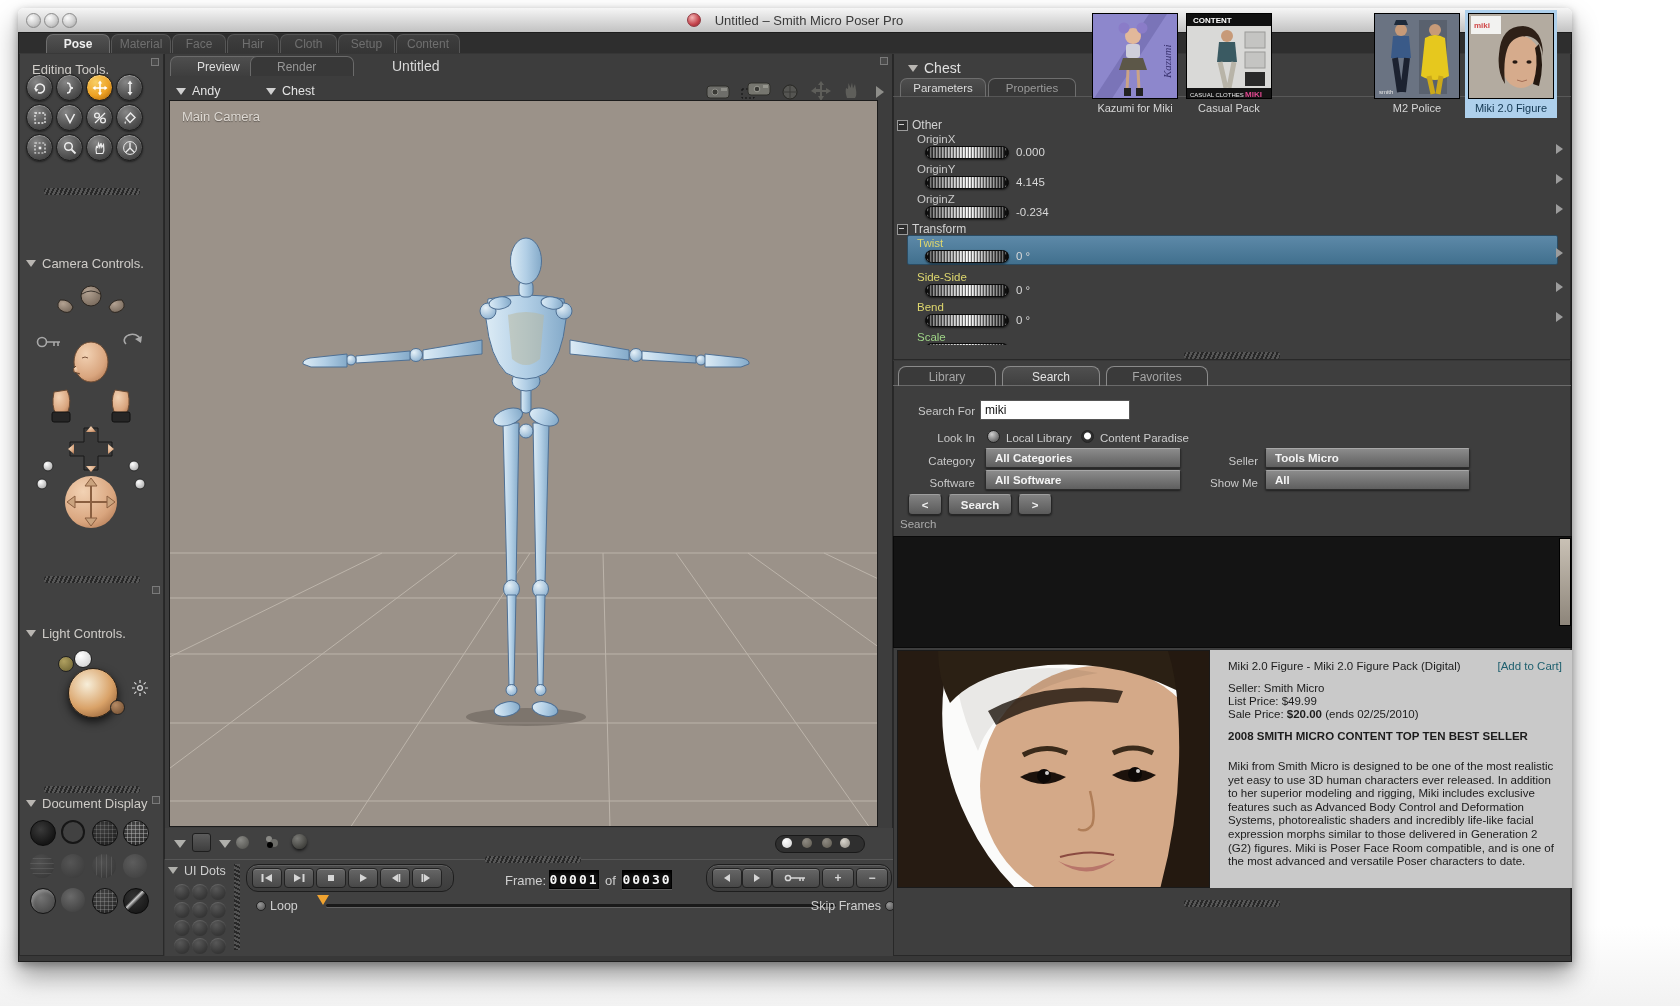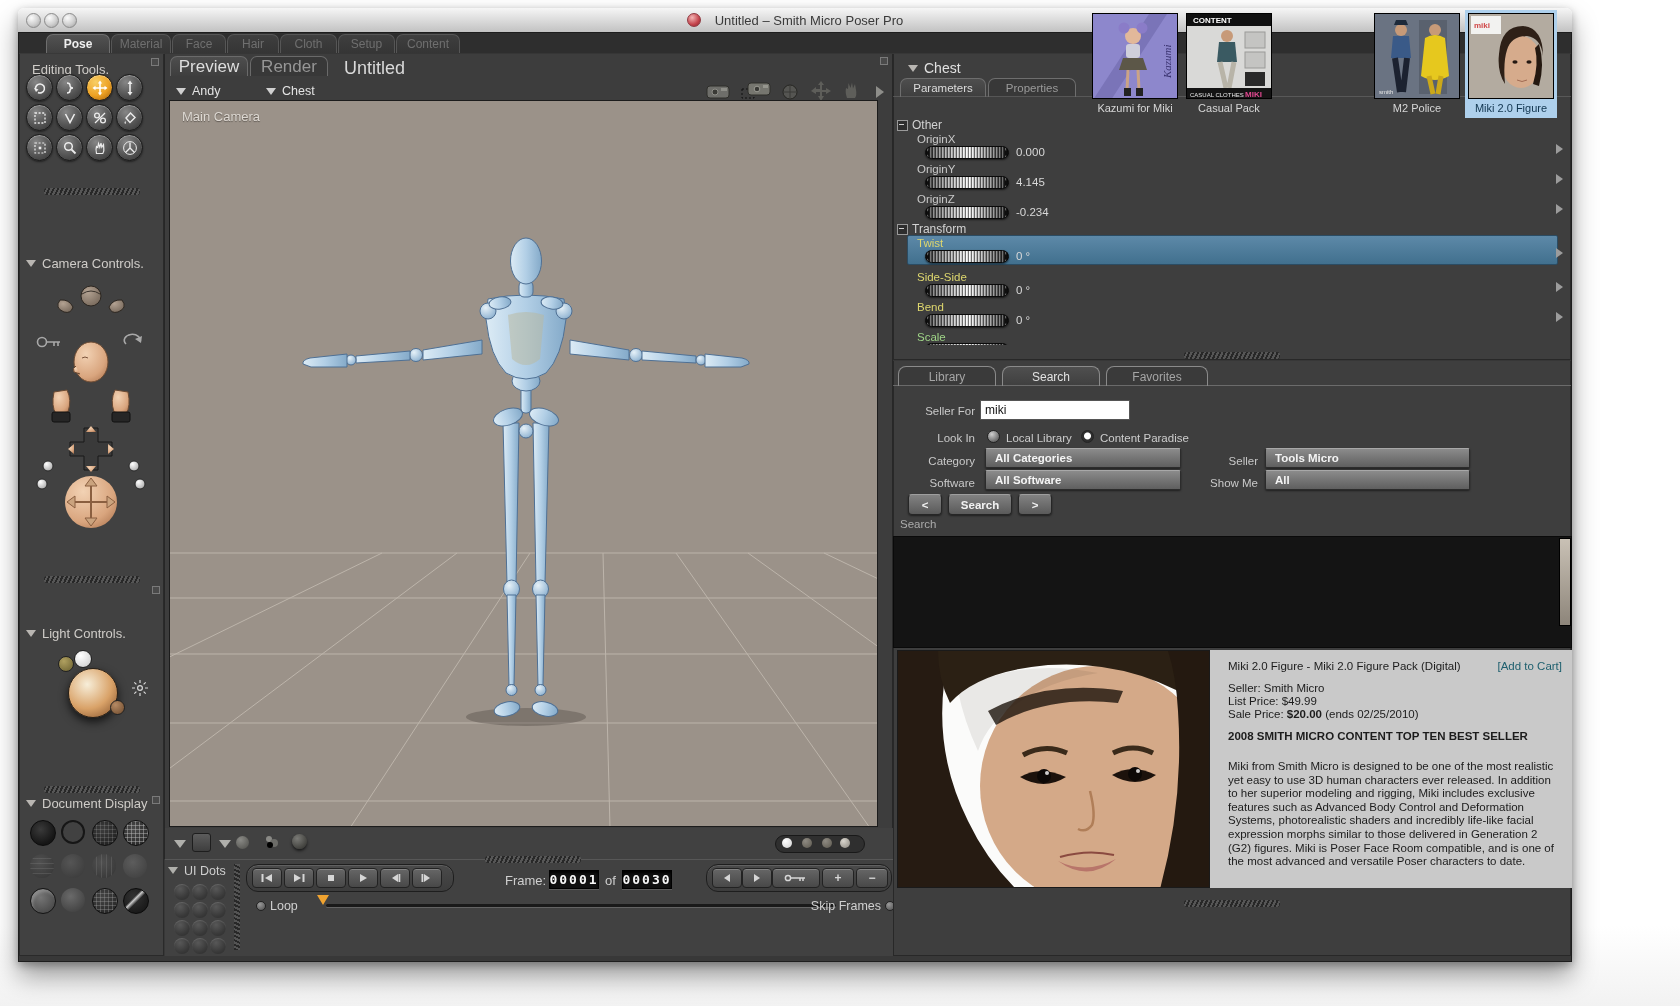--- a/index.html
+++ b/index.html
@@ -28,24 +28,24 @@
   .hgrip{position:absolute;height:7px;width:96px;border-radius:3px;background:repeating-linear-gradient(115deg,#232323 0 2px,#5a5a5a 2px 4px);opacity:.85;}
   .vgrip{position:absolute;width:6px;background:repeating-linear-gradient(25deg,#232323 0 2px,#575757 2px 4px);opacity:.85;}
   
   .toolbtn{position:absolute;width:27px;height:27px;border-radius:50%;border:1px solid #191919;box-sizing:border-box;
      background:radial-gradient(circle at 35% 28%,#868686,#545454 55%,#333);box-shadow:inset 0 1px 1px rgba(255,255,255,.35),0 1px 2px rgba(0,0,0,.5);
      display:flex;align-items:center;justify-content:center;}
   .toolbtn.active{background:radial-gradient(circle at 35% 28%,#f8cf66,#eda224 55%,#a05c06);}
   .toolbtn svg{display:block;}
   
   .dtab{position:absolute;height:19px;border:1px solid #6a6a6a;border-bottom:none;border-radius:7px 7px 0 0;
-        font-size:17px;display:flex;align-items:center;justify-content:center;}
+        font-size:12px;display:flex;align-items:center;padding-left:26px;}
   .dtab.active{background:linear-gradient(#4e4e4e,#3e3e3e);color:#dedede;}
   .dtab.idle{background:#383838;color:#969696;}
-  .doc-title{position:absolute;color:#d9d9d9;font-size:18px;}
+  .doc-title{position:absolute;color:#d9d9d9;font-size:14px;margin-left:48px;}
   .menu-dd{position:absolute;color:#e3e3e3;font-size:12.5px;display:flex;align-items:center;gap:6px;cursor:default;}
   .menu-dd .tri{border-top-color:#d0d0d0;margin:0;}
   .viewport{position:absolute;left:151px;top:92px;width:709px;height:727px;background:#9b9289;border:1px solid #1c1c1c;box-sizing:border-box;overflow:hidden;padding-left:12px;}
   .vp-label{position:absolute;left:12px;top:8px;color:#ddd8d2;font-size:13px;text-shadow:0 1px 1px rgba(60,55,50,.6);}
   .vp-svg{position:absolute;left:0;top:0;}
   .vp-pill{position:absolute;left:757px;top:827px;width:88px;height:16px;border-radius:9px;background:#2f2f2f;border:1px solid #191919;}
   .vp-dot{position:absolute;top:2px;width:10px;height:10px;border-radius:50%;}
   .stripicon{position:absolute;}
   
   .tl-panel{position:absolute;left:147px;top:851px;width:728px;height:97px;background:#414141;border-top:1px solid #575757;box-sizing:border-box;}
@@ -602,21 +602,21 @@
         <span>Library</span>
       </div>
   <div class="ltab active" style="left:984px;top:358px;width:96px">
         <span>Search</span>
       </div>
   <div class="ltab idle" style="left:1088px;top:358px;width:100px">
         <span>Favorites</span>
       </div>
   <div class="lib-line" style="left:875px;top:377px;width:678px"></div>
 
-  <div class="flabel" style="left:875px;top:397px;width:82px">Seller For</div>
+  <div class="flabel" style="left:875px;top:397px;width:82px">Search For</div>
   <input class="search-input" style="left: 962px; top: 392px; width: 150px; height: 20px;" value="miki">
 
   <div class="flabel" style="left:875px;top:424px;width:82px">Look In</div>
   <div class="radio" style="left:969px;top:422px"></div>
   <div class="rlabel" style="left:988px;top:424px">Local Library</div>
   <div class="radio sel" style="left:1063px;top:422px"></div>
   <div class="rlabel" style="left:1082px;top:424px">Content Paradise</div>
 
   <div class="flabel" style="left:875px;top:447px;width:82px">Category</div>
   <div class="dd" style="left:967px;top:440px;width:196px;height:20px">

